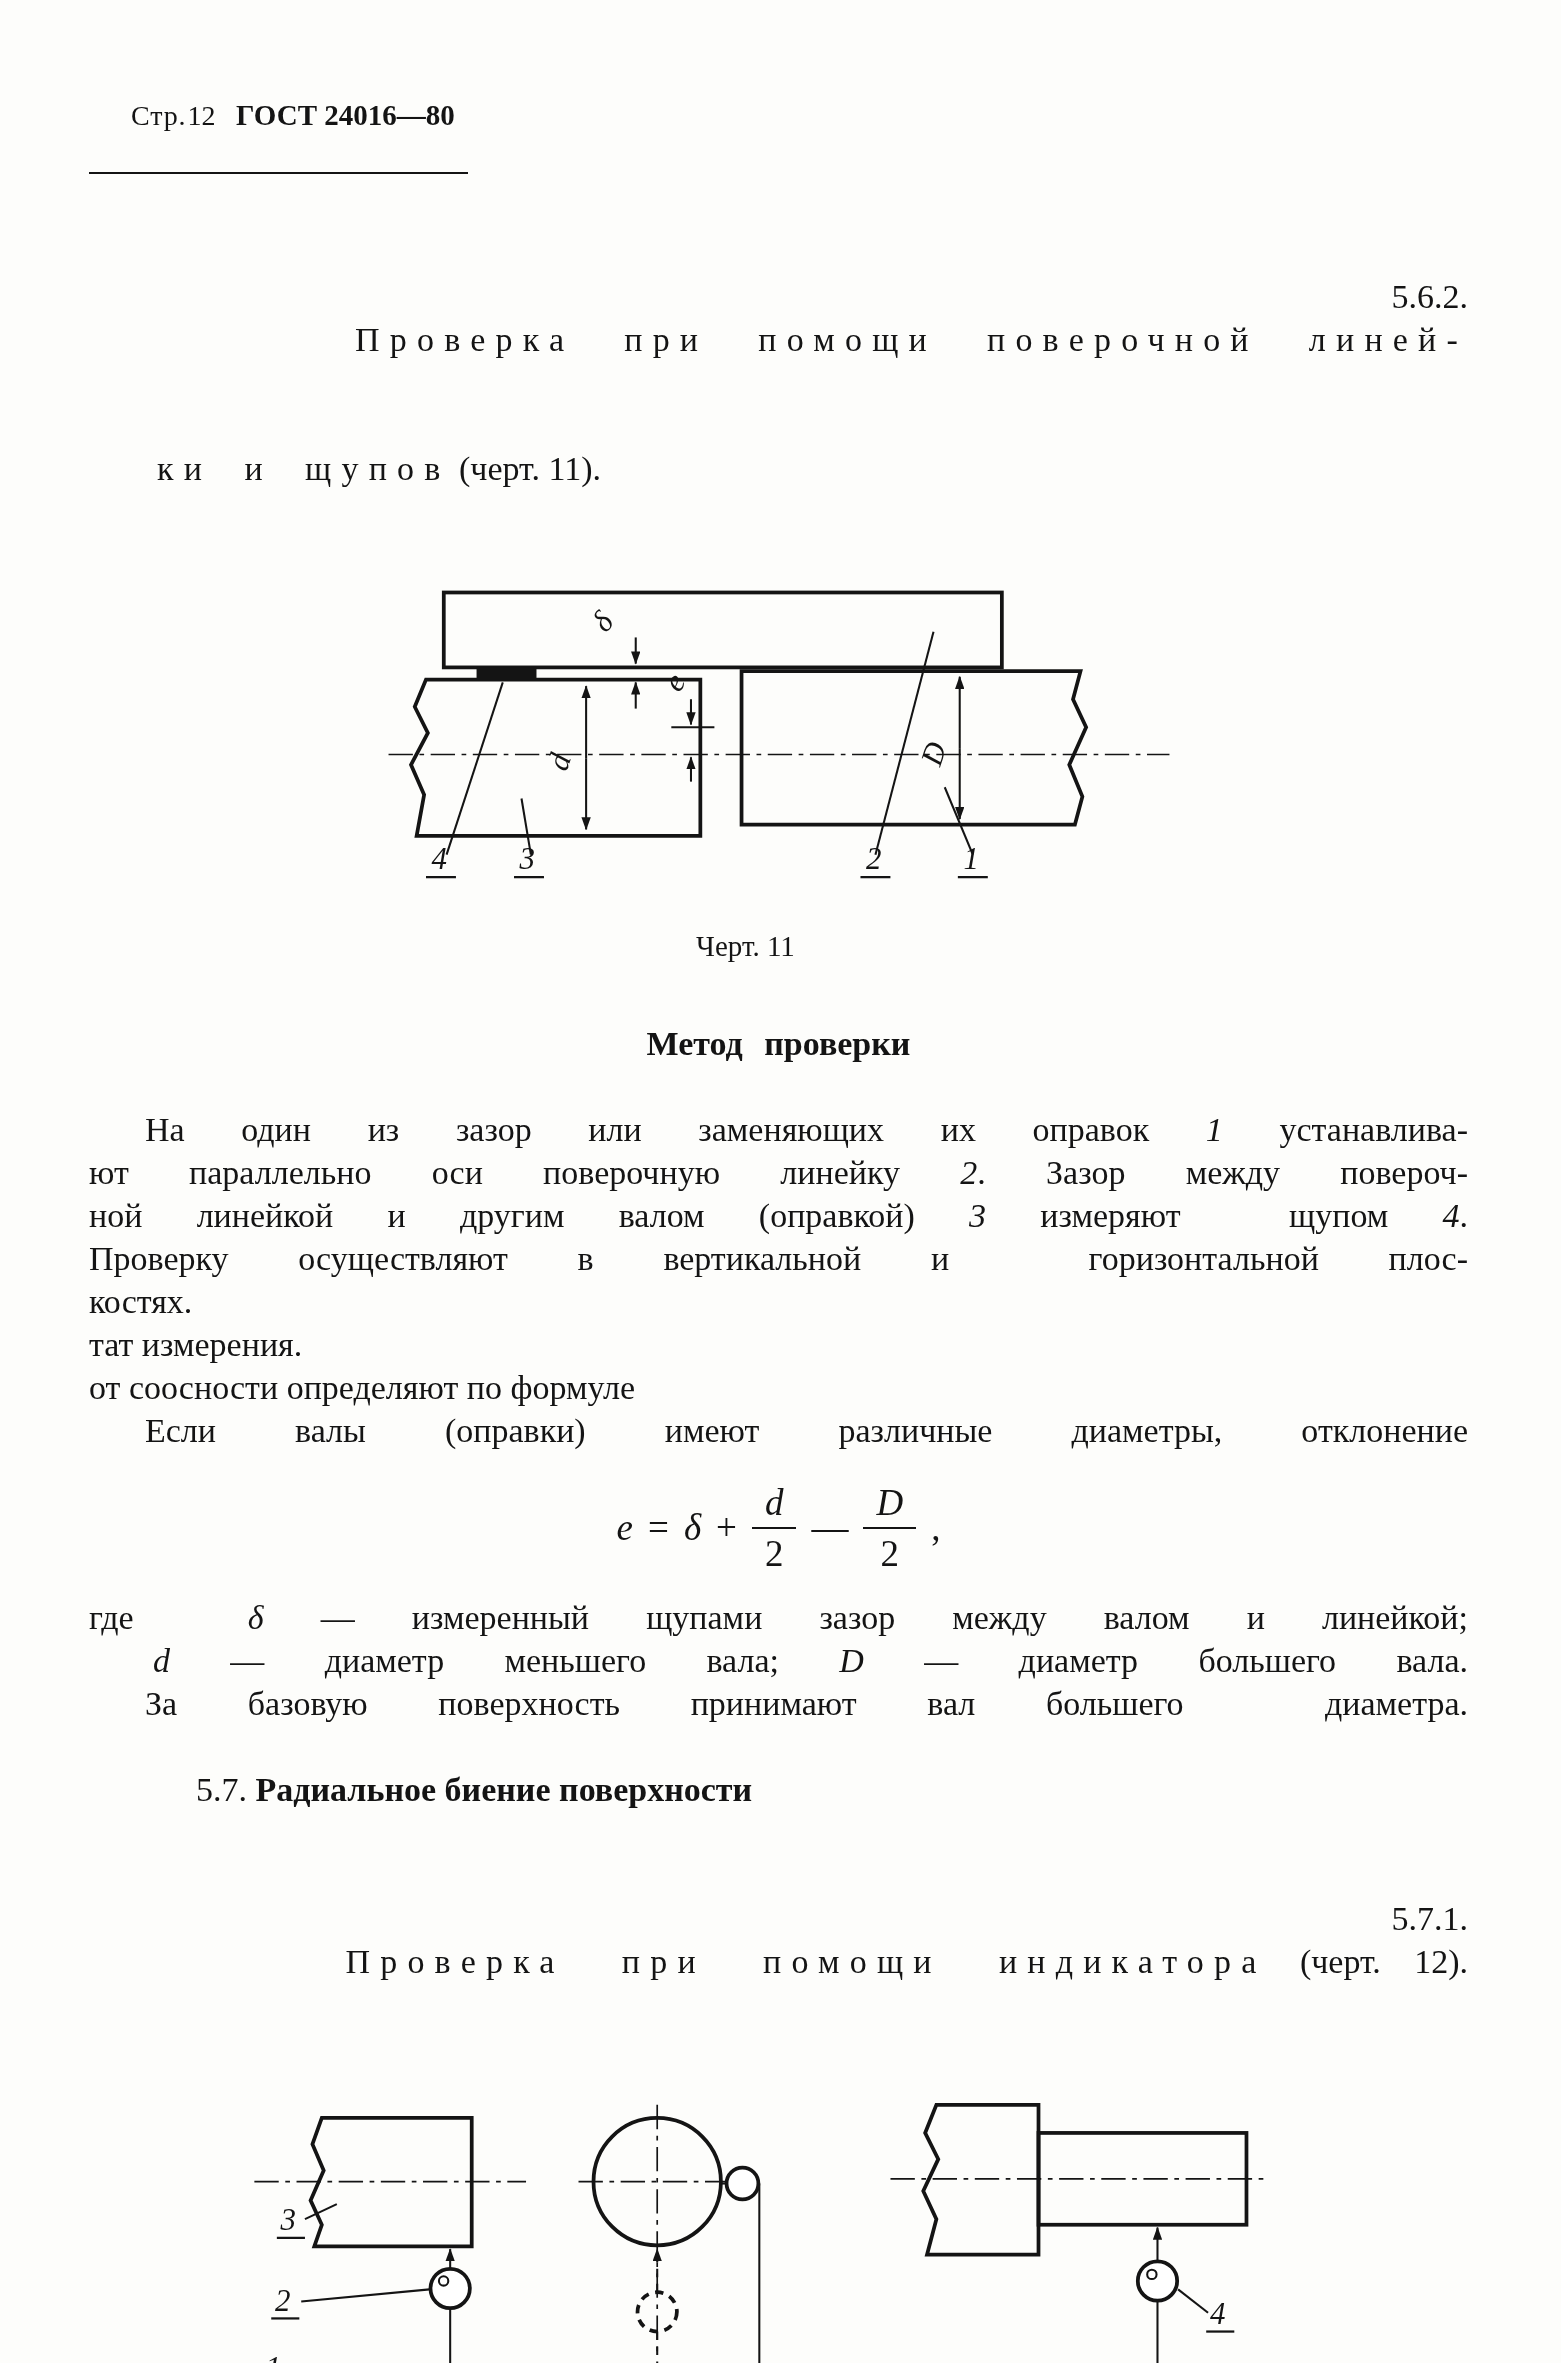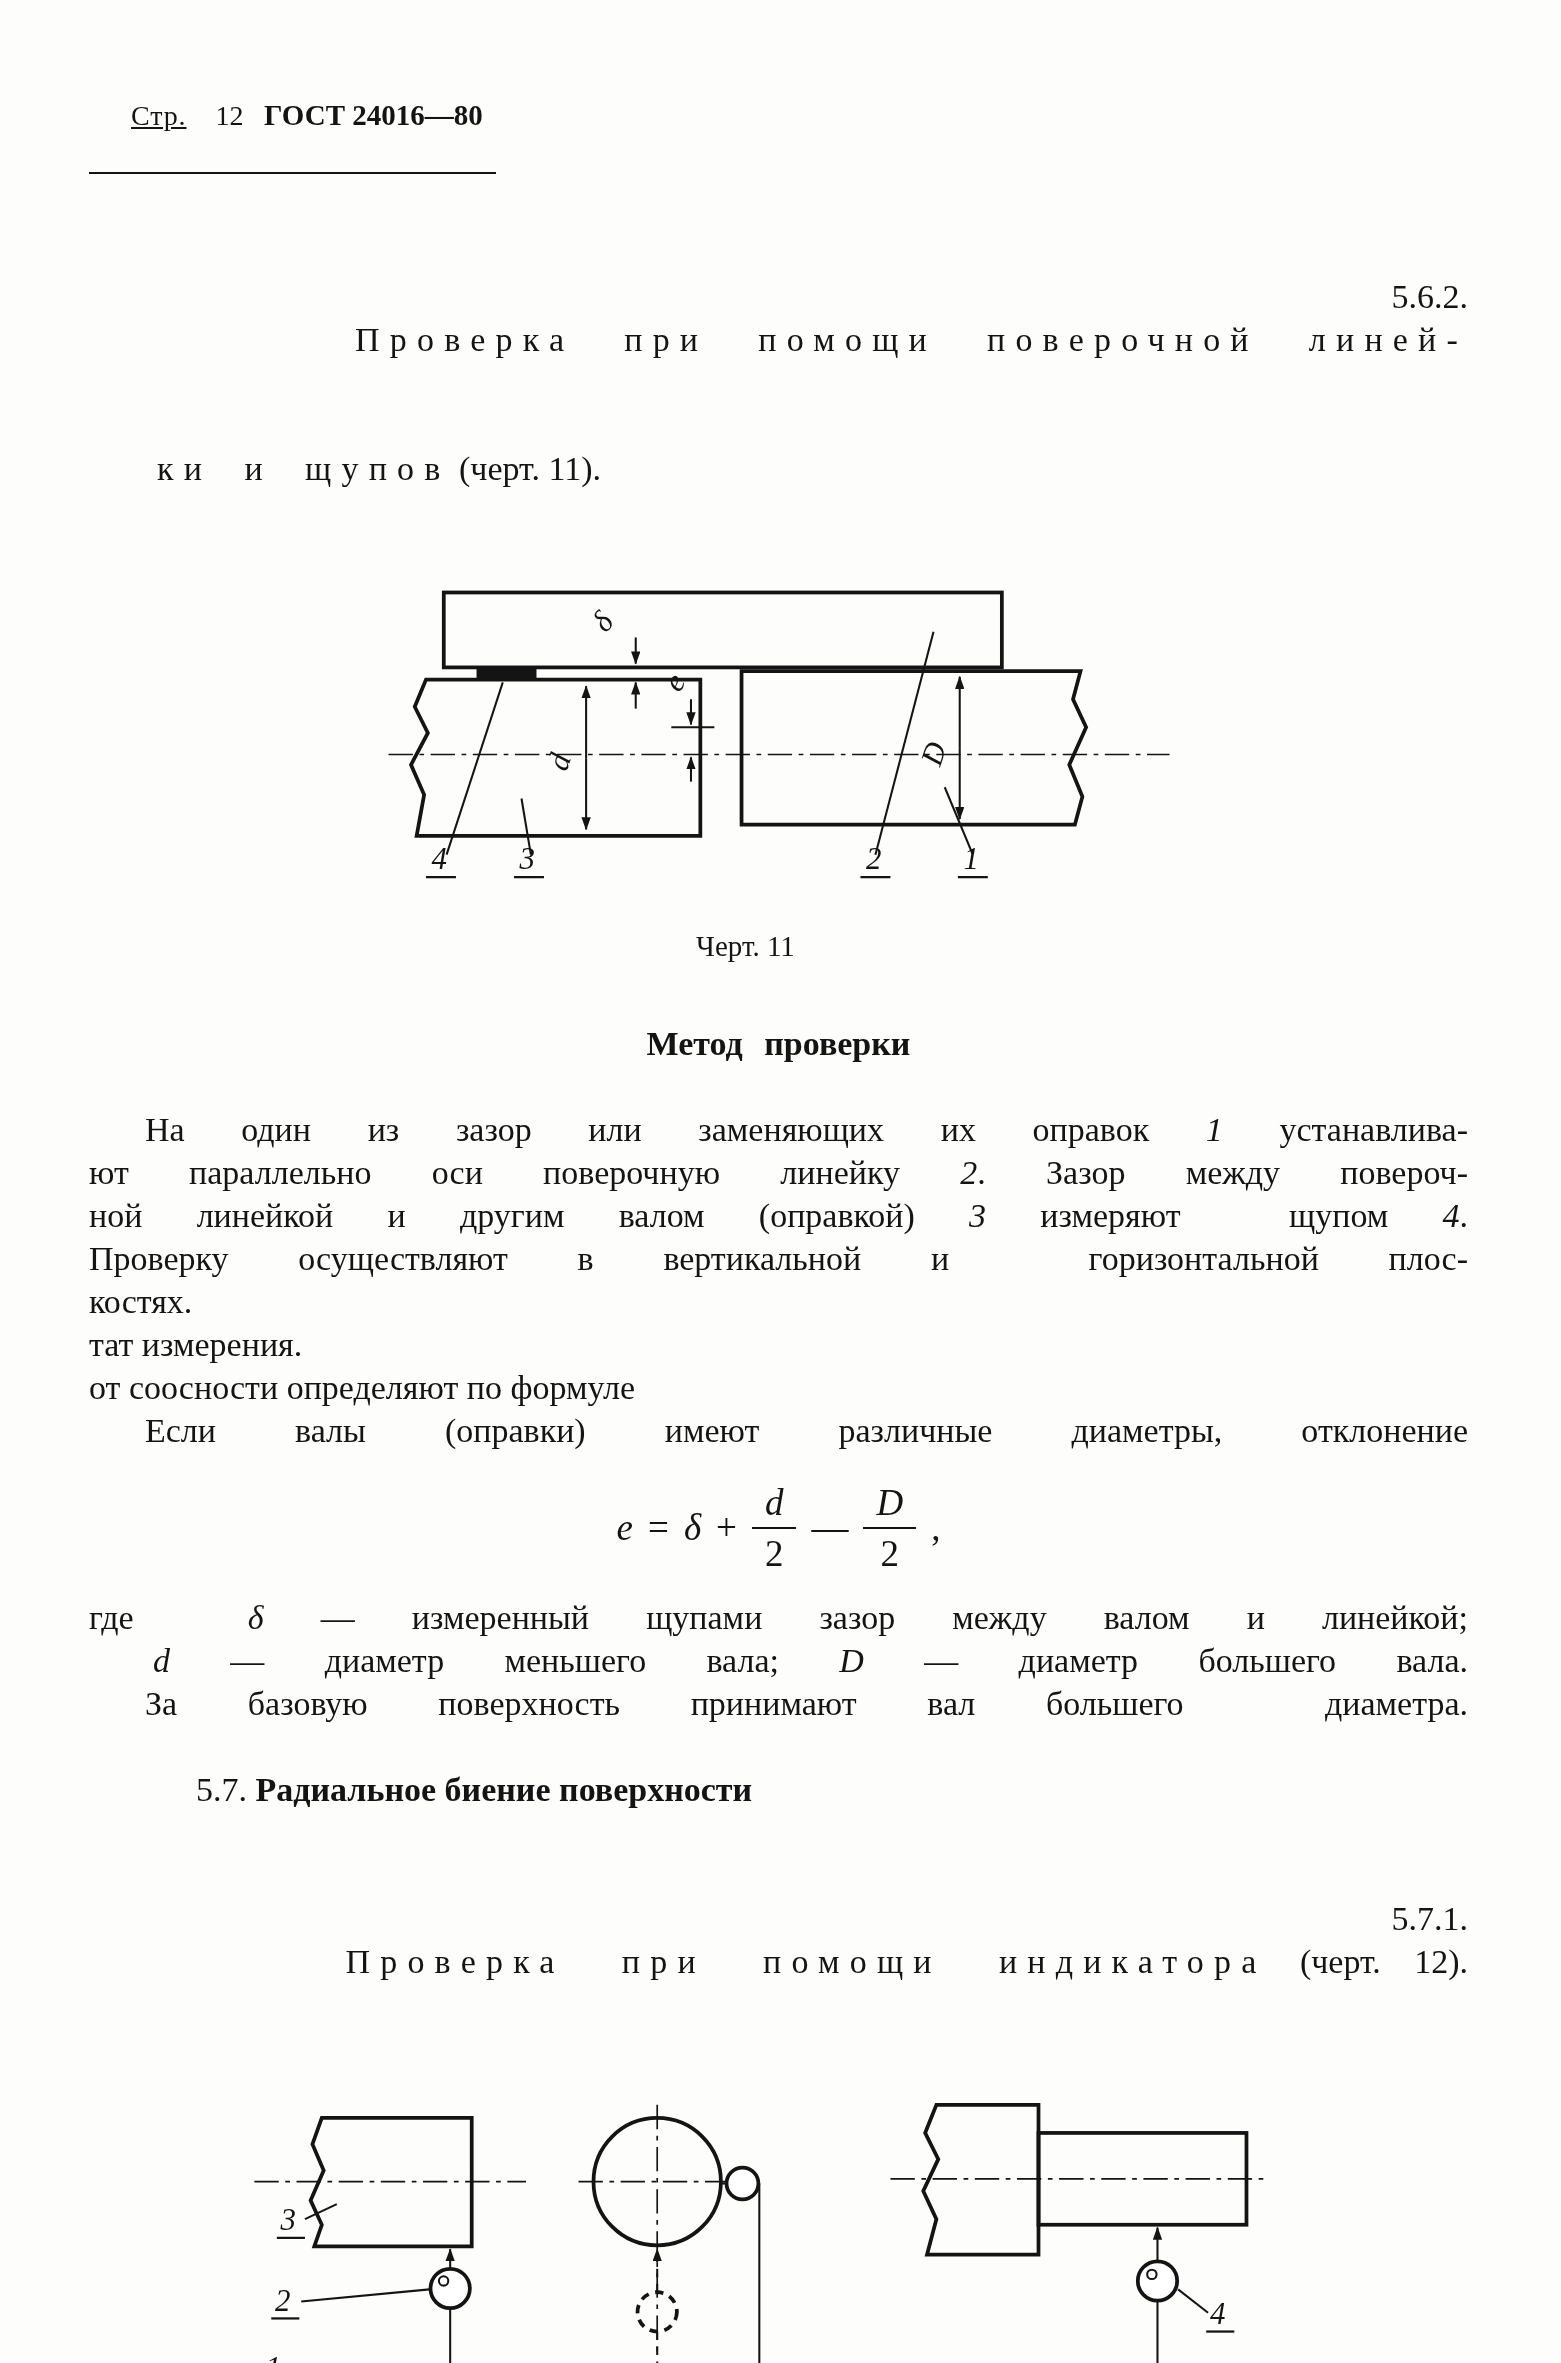--- a/index.html
+++ b/index.html
@@ -10,22 +10,22 @@
     font-family:"Liberation Serif","DejaVu Serif",serif;
     overflow:hidden;
   }
   .content { padding:0 94px 0 89px; }
 
   
   .doc-header {
     display:inline-block; margin-top:67px; padding:0 13px 8.4px 0;
     border-bottom:2.8px solid #141414; font-size:28px; white-space:pre;
   }
-  .doc-header .page-label { letter-spacing:0.9px;text-decoration:underline; }
-  .doc-header .page-no { margin-left:29px; }
+  .doc-header .page-label { letter-spacing:0.9px; }
+  .doc-header .page-no { margin-left:1px; }
   .doc-header .doc-code { font-weight:bold; margin-left:20.6px; font-size:29px; }
 
   
   .tline { font-size:34px; line-height:43px; white-space:pre-wrap; }
   .jline { text-align:justify; text-align-last:justify; text-justify:inter-word; }
   .ind60 { padding-left:56px; }
   .ind68 { padding-left:64px; }
   .sparse { letter-spacing:0.30em; word-spacing:0.40em; }
   .it { font-style:italic; }
   .bold { font-weight:bold; }

